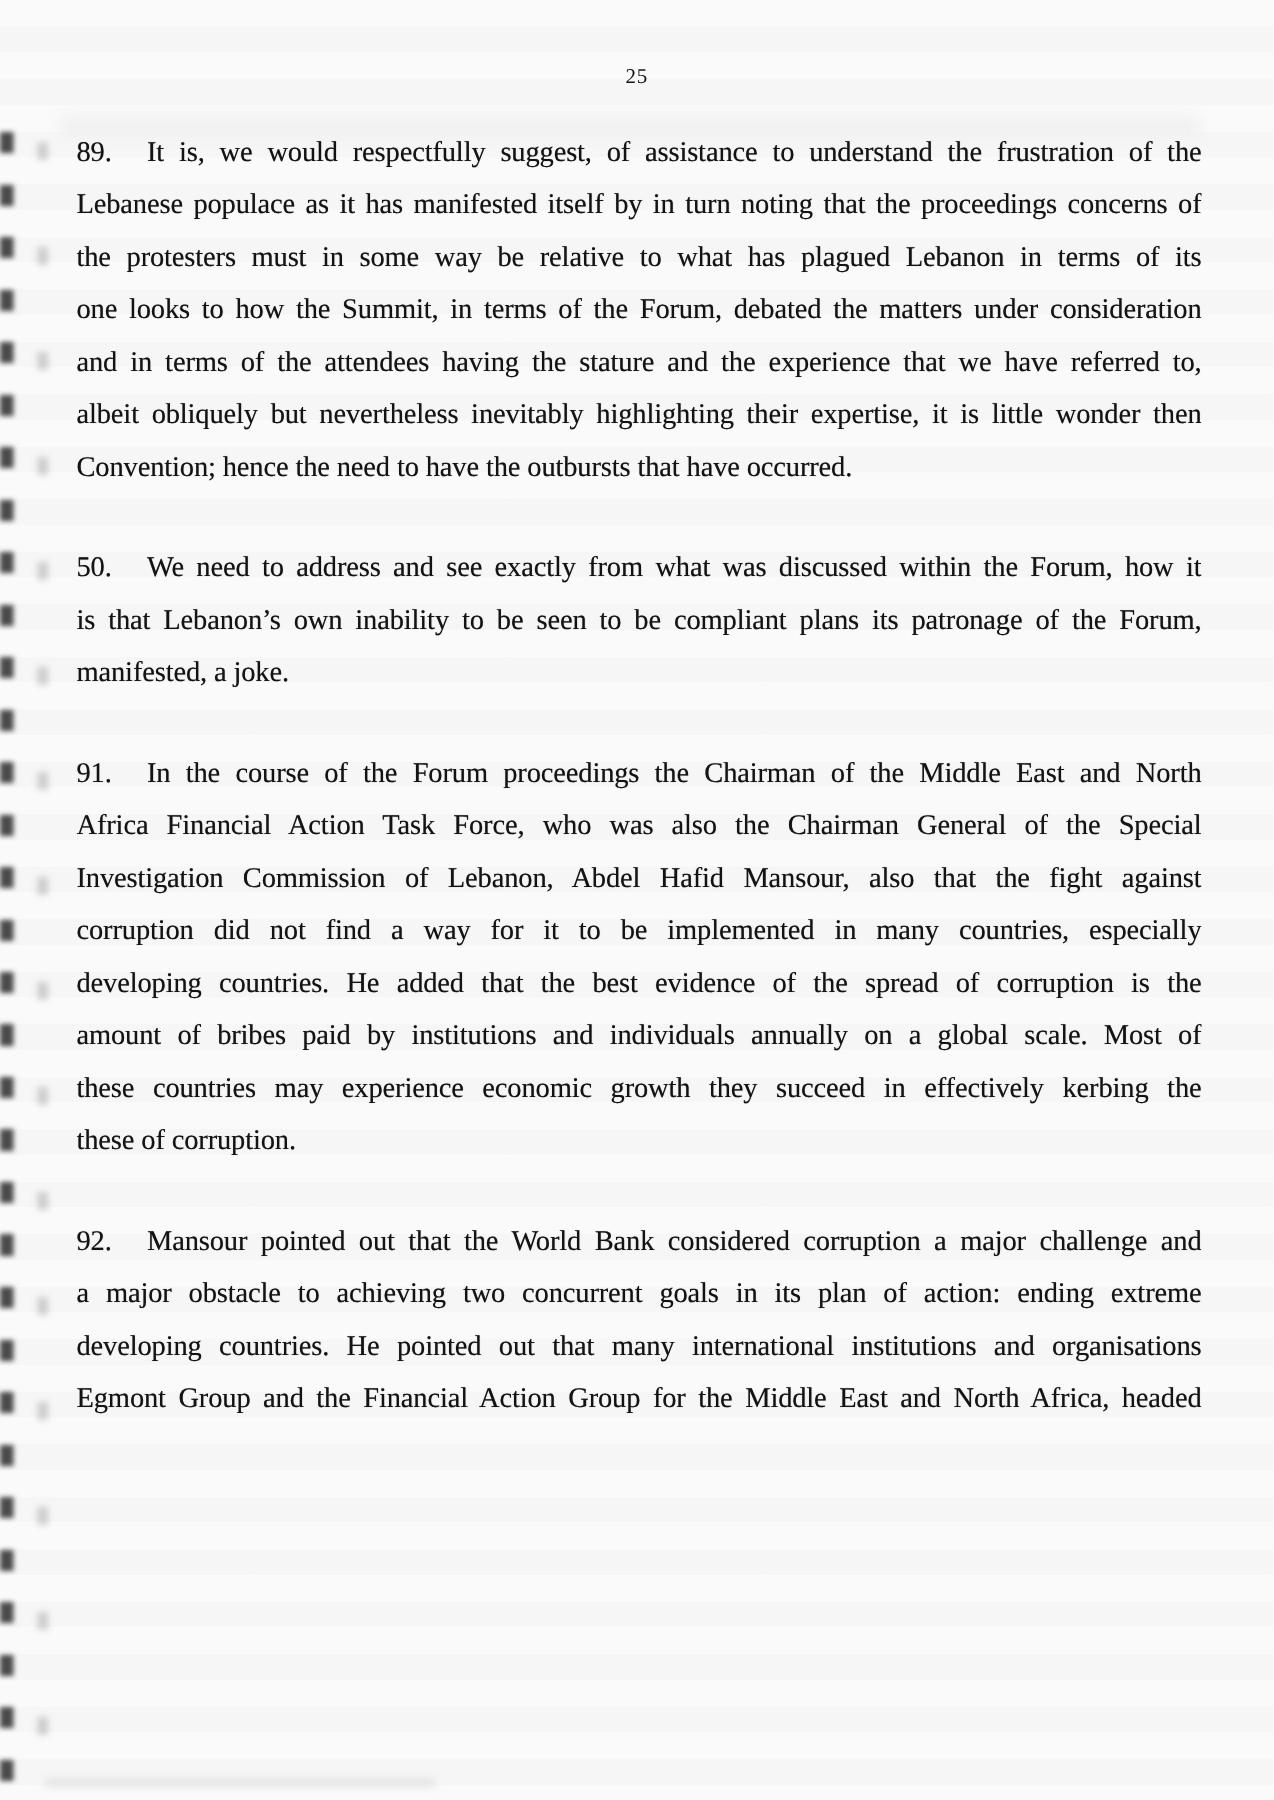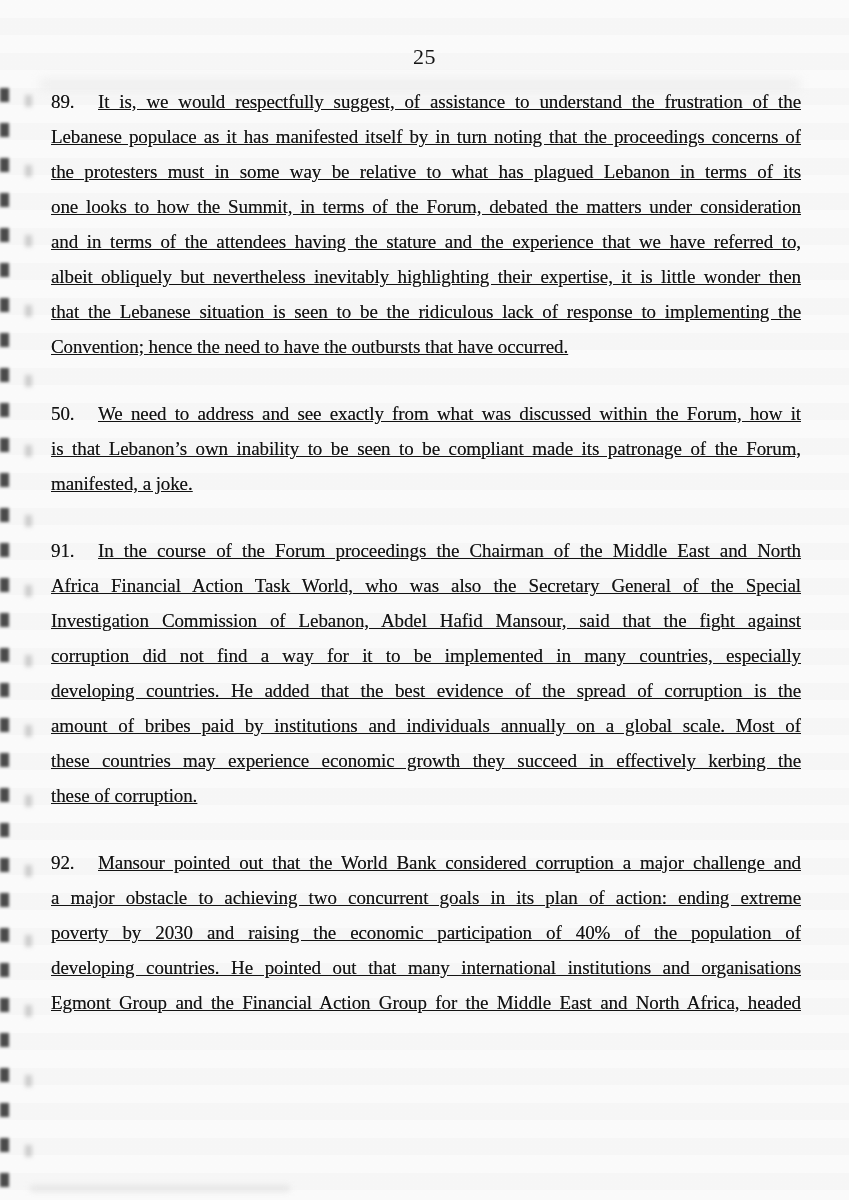--- a/index.html
+++ b/index.html
@@ -17,27 +17,27 @@
     background: repeating-linear-gradient(
       to bottom,
       rgba(0,0,0,0.010) 0 18px,
       rgba(0,0,0,0.028) 18px 35px
     );
     pointer-events: none;
   }
   .page-number {
     position: absolute; top: 44px; left: 0; width: 100%;
     text-align: center;
-    font-size: 22px;
+    font-size: 14px;
     letter-spacing: 0.5px;
   }
   .content {
     position: absolute; top: 84px; left: 51px; width: 750px;
   }
-  .para { margin: 0 0 32px 0; text-decoration: underline; }
+  .para { margin: 0 0 32px 0; }
   .line {
     font-size: 19px;
     line-height: 35px;
     height: 35px;
     text-align: justify;
     text-align-last: justify;
     -moz-text-align-last: justify;
     letter-spacing: -0.1px;
     text-shadow: 0 0 0.5px rgba(0,0,0,0.55);
     white-space: normal;
@@ -83,42 +83,40 @@
 <div class="page-number">25</div>
 
 <main class="content">
     <div class="para">
       <div class="line"><span class="pnum">89.</span>It is, we would respectfully suggest, of assistance to understand the frustration of the</div>
       <div class="line">Lebanese populace as it has manifested itself by in turn noting that the proceedings concerns of</div>
       <div class="line">the protesters must in some way be relative to what has plagued Lebanon in terms of its</div>
       <div class="line">one looks to how the Summit, in terms of the Forum, debated the matters under consideration</div>
       <div class="line">and in terms of the attendees having the stature and the experience that we have referred to,</div>
       <div class="line">albeit obliquely but nevertheless inevitably highlighting their expertise, it is little wonder then</div>
-      <div class="line">that the Lebanese situation is seen to be the ridiculous lack of response to implementing the</div>
       <div class="line last-left">Convention; hence the need to have the outbursts that have occurred.</div>
     </div>
     <div class="para">
       <div class="line"><span class="pnum">50.</span>We need to address and see exactly from what was discussed within the Forum, how it</div>
-      <div class="line">is that Lebanon’s own inability to be seen to be compliant made its patronage of the Forum,</div>
+      <div class="line">is that Lebanon’s own inability to be seen to be compliant plans its patronage of the Forum,</div>
       <div class="line last-left">manifested, a joke.</div>
     </div>
     <div class="para">
       <div class="line"><span class="pnum">91.</span>In the course of the Forum proceedings the Chairman of the Middle East and North</div>
-      <div class="line">Africa Financial Action Task World, who was also the Secretary General of the Special</div>
-      <div class="line">Investigation Commission of Lebanon, Abdel Hafid Mansour, said that the fight against</div>
+      <div class="line">Africa Financial Action Task Force, who was also the Chairman General of the Special</div>
+      <div class="line">Investigation Commission of Lebanon, Abdel Hafid Mansour, also that the fight against</div>
       <div class="line">corruption did not find a way for it to be implemented in many countries, especially</div>
       <div class="line">developing countries.  He added that the best evidence of the spread of corruption is the</div>
       <div class="line">amount of bribes paid by institutions and individuals annually on a global scale.  Most of</div>
       <div class="line">these countries may experience economic growth they succeed in effectively kerbing the</div>
       <div class="line last-left">these of corruption.</div>
     </div>
     <div class="para">
       <div class="line"><span class="pnum">92.</span>Mansour pointed out that the World Bank considered corruption a major challenge and</div>
       <div class="line">a major obstacle to achieving two concurrent goals in its plan of action: ending extreme</div>
-      <div class="line">poverty by 2030 and raising the economic participation of 40% of the population of</div>
       <div class="line">developing countries.  He pointed out that many international institutions and organisations</div>
       <div class="line">Egmont Group and the Financial Action Group for the Middle East and North Africa, headed</div>
     </div>
   </main>
 
 <div class="scan-marks-left"></div>
 <div class="scan-marks-left2"></div>
 <div class="smudge-bottom"></div>
 
 </body></html>

